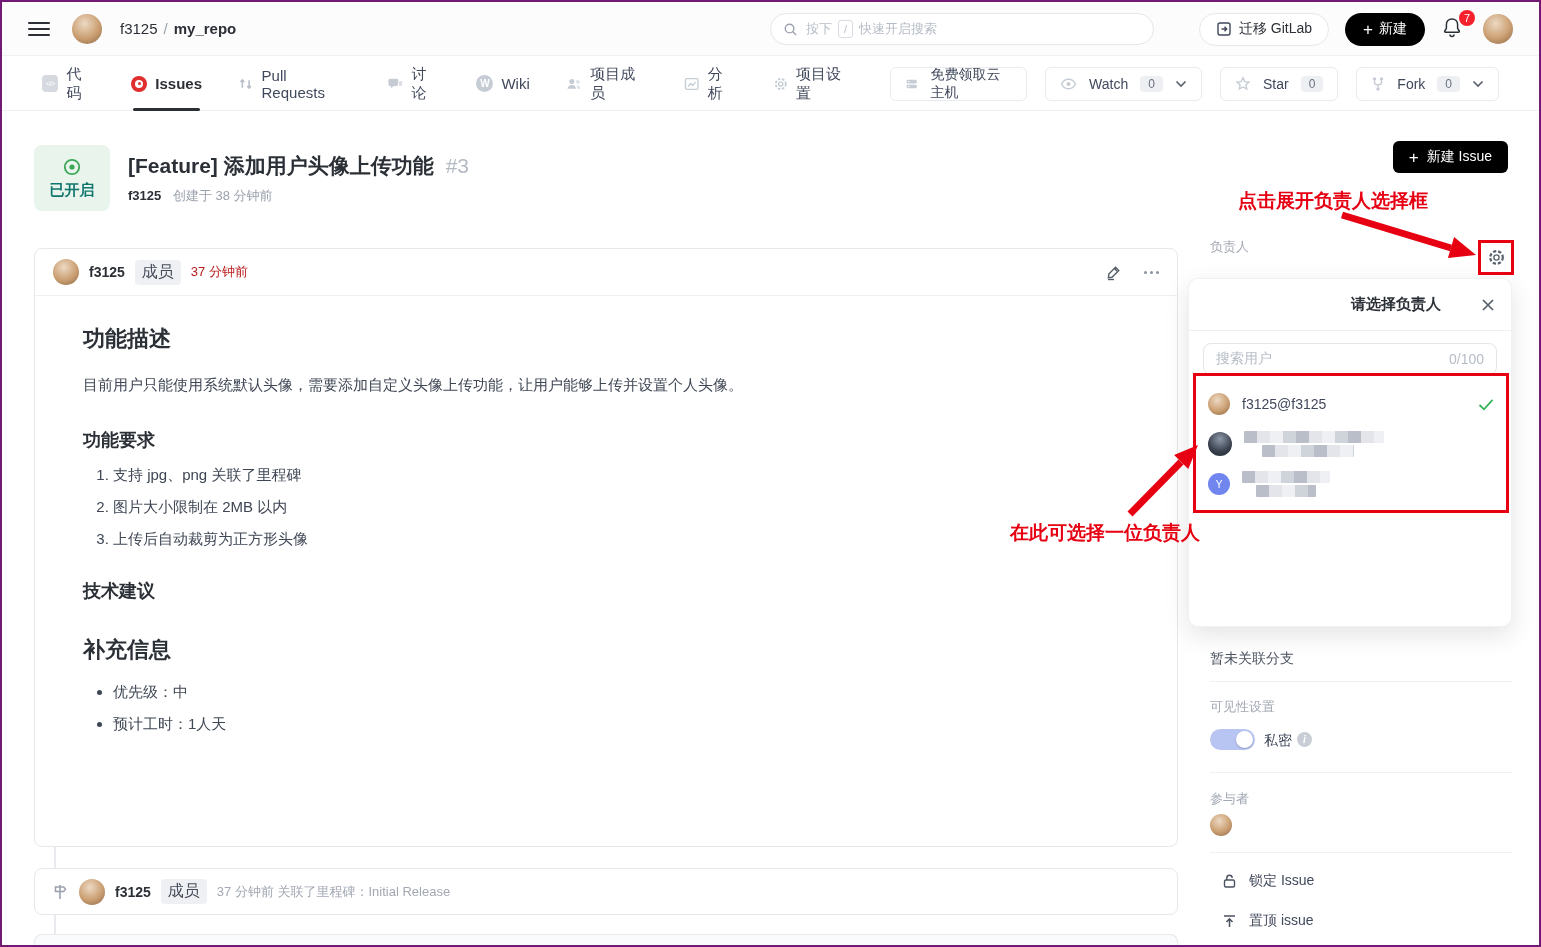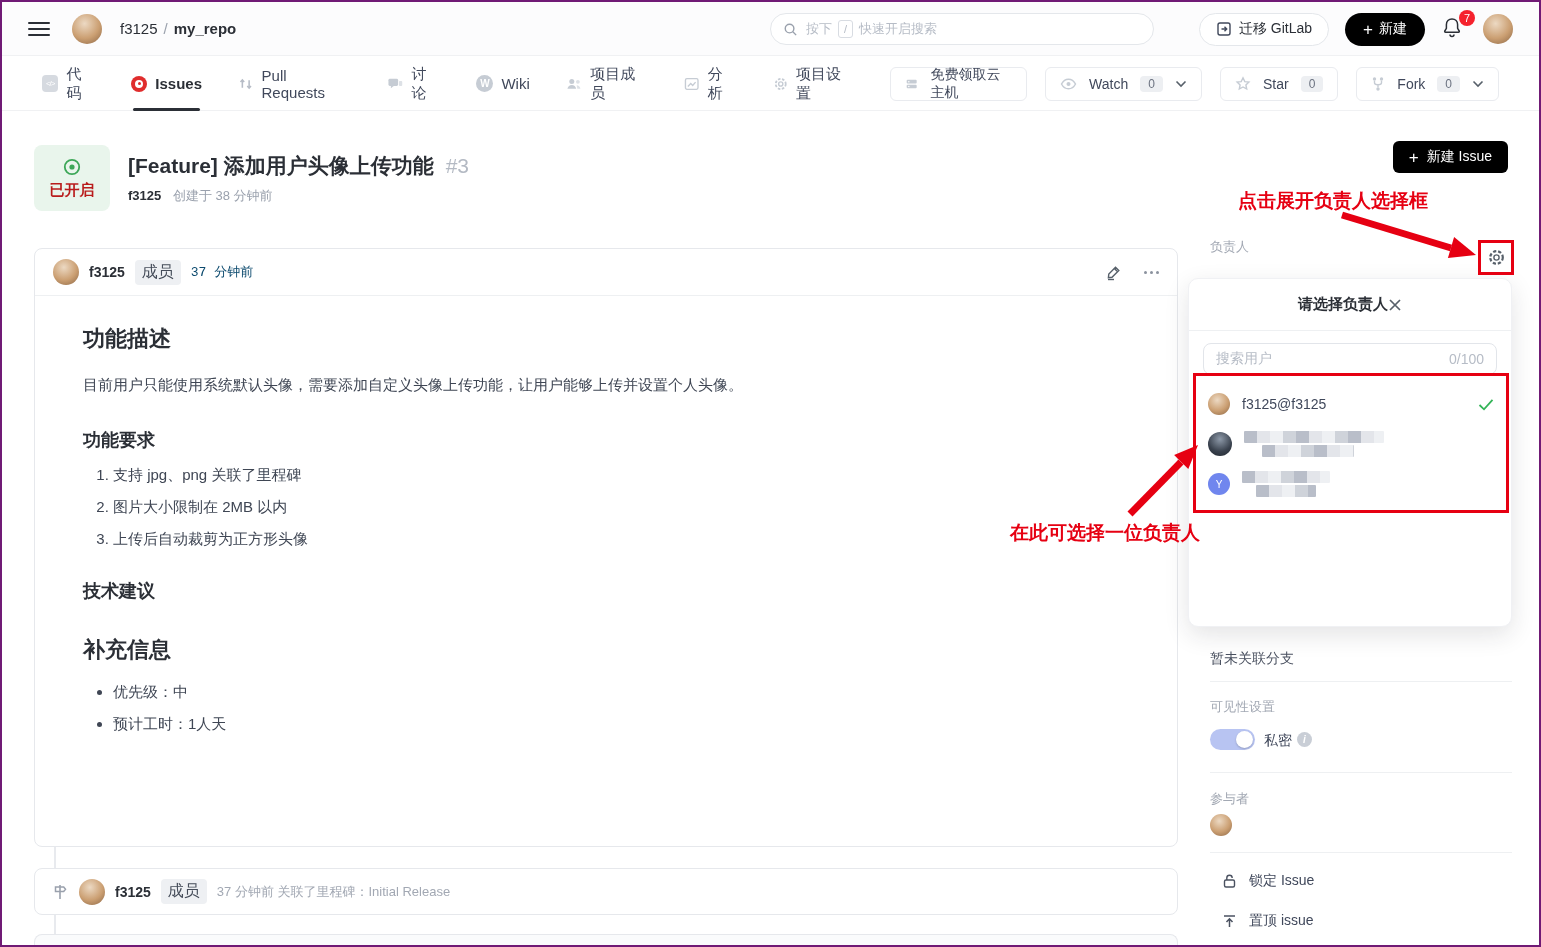--- a/index.html
+++ b/index.html
@@ -31,53 +31,53 @@
   .tab.active:after{content:"";position:absolute;left:2px;right:2px;bottom:0;height:3px;background:#2b2f36;border-radius:2px;}
   .nav-right{margin-left:auto;display:flex;align-items:center;gap:18px;}
   .nav-btn{height:34px;border:1px solid #e9ebef;border-radius:6px;background:#fff;display:flex;align-items:center;gap:12px;padding:0 14px;font-size:14px;color:#40485b;cursor:pointer;}
   .cnt{background:#edeff2;border-radius:4px;padding:1px 8px;font-size:12px;color:#6b7280;}
   .issues-dot{width:16px;height:16px;border-radius:50%;background:#e02d2d;position:relative;}
   .issues-dot:after{content:"";position:absolute;left:4px;top:4px;width:8px;height:8px;border-radius:50%;background:#fff;}
   .issues-dot:before{content:"";position:absolute;left:6.5px;top:6.5px;width:3px;height:3px;border-radius:50%;background:#e02d2d;z-index:1;}
   .sq-icon{width:17px;height:17px;border-radius:4px;background:#d6dae0;color:#fff;font-size:8px;display:flex;align-items:center;justify-content:center;letter-spacing:-1px;}
   .w-icon{width:17px;height:17px;border-radius:50%;background:#c6ccd4;color:#fff;font-size:10px;font-weight:bold;display:flex;align-items:center;justify-content:center;}
   
-  .status-box{position:absolute;left:32px;top:143px;width:76px;height:66px;background:#e9f5ec;border-radius:8px;color:#b91c1c;display:flex;flex-direction:column;align-items:center;justify-content:center;gap:4px;}
+  .status-box{position:absolute;left:32px;top:143px;width:76px;height:66px;background:#e9f5ec;border-radius:8px;color:#0f766e;display:flex;flex-direction:column;align-items:center;justify-content:center;gap:4px;}
   .status-box .txt{font-size:15px;font-weight:bold;}
   .issue-title{position:absolute;left:126px;top:150px;font-size:21px;font-weight:bold;color:#2b2f36;}
   .issue-no{font-weight:normal;color:#b3b9c3;margin-left:12px;}
   .issue-meta{position:absolute;left:126px;top:185px;font-size:13px;color:#9aa1ad;}
   .issue-meta b{color:#2b2f36;margin-right:8px;}
   .new-issue-btn{position:absolute;right:31px;top:139px;height:32px;background:#000;color:#fff;border-radius:6px;display:flex;align-items:center;gap:8px;padding:0 16px;font-size:14px;cursor:pointer;}
   
   .card{position:absolute;background:#fff;border:1px solid #e6e8ec;border-radius:8px;}
   .card1{left:32px;top:246px;width:1144px;height:599px;}
   .c-head{height:47px;border-bottom:1px solid #eef0f2;display:flex;align-items:center;padding:0 18px;gap:10px;}
   .c-name{font-size:14px;font-weight:bold;color:#2b2f36;}
   .role-badge{background:#eef0f3;border-radius:4px;padding:2px 7px;font-size:16px;color:#454c59;}
-  .c-time{font-size:13px;color:#0c4a6e;font-family:Liberation Mono, monospace;}
+  .c-time{font-size:13px;color:#b91c1c;}
   .c-tools{margin-left:auto;display:flex;align-items:center;gap:22px;color:#57606a;}
   .dots{display:flex;gap:3px;}
   .dots i{width:3px;height:3px;border-radius:50%;background:#8b929e;}
   .c-body{padding:28px 48px;color:#3f4654;}
   .c-body h1{font-size:22px;color:#2b2f36;margin:0 0 18px;}
   .c-body h2{font-size:18px;color:#2b2f36;margin:30px 0 10px;}
   .c-body p{font-size:15px;margin:0 0 6px;line-height:1.7;}
   .c-body ol,.c-body ul{margin:14px 0 6px;padding-left:30px;font-size:15px;}
   .c-body li{margin:13px 0;}
   .card2{left:32px;top:866px;width:1144px;height:47px;display:flex;align-items:center;padding:0 16px;gap:10px;}
   .ev-text{font-size:13px;color:#a2a8b3;}
   .connector{position:absolute;width:2px;background:#e8eaee;left:52px;}
   .stub{position:absolute;left:32px;top:932px;width:1144px;height:15px;border:1px solid #e6e8ec;border-bottom:none;border-radius:8px 8px 0 0;background:#fafbfc;}
   
   .side-label{position:absolute;font-size:13px;color:#a2a8b3;}
   .divider{position:absolute;left:1208px;width:302px;height:1px;background:#eef0f2;}
   .gear-box{position:absolute;left:1476px;top:238px;width:36px;height:35px;border:3px solid #e60012;display:flex;align-items:center;justify-content:center;z-index:31;background:#fff;cursor:pointer;}
   .panel{position:absolute;left:1186px;top:276px;width:324px;height:349px;background:#fff;border:1px solid #f0f1f4;border-radius:10px;box-shadow:0 8px 24px rgba(31,35,41,.12);z-index:20;}
-  .panel-head{height:52px;display:flex;align-items:center;justify-content:center;padding:0 16px;border-bottom:1px solid #eef0f2;}
+  .panel-head{height:52px;display:flex;align-items:center;justify-content:flex-end;padding:0 16px;border-bottom:1px solid #eef0f2;gap:40px;}
   .panel-title{font-size:15px;font-weight:bold;color:#2b2f36;}
   .panel-search{margin:12px 14px 0;height:32px;border:1px solid #e2e5ea;border-radius:8px;display:flex;align-items:center;justify-content:space-between;padding:0 12px;font-size:14px;color:#b6bcc6;}
   .user-box{position:absolute;left:1191px;top:371px;width:316px;height:140px;border:3px solid #e60012;background:#fff;z-index:30;padding:8px 12px;}
   .u-row{display:flex;align-items:center;gap:12px;height:40px;cursor:pointer;}
   .u-name{font-size:14px;color:#40485b;}
   .pixwrap{display:flex;flex-direction:column;gap:2px;}
   .pix{height:12px;background:repeating-linear-gradient(90deg,#b9bec9 0 13px,#e3e5ea 13px 26px,#eef0f3 26px 39px,#cfd3da 39px 52px);border-radius:1px;}
   .blue-av{width:22px;height:22px;border-radius:50%;background:#7086ee;color:#fff;font-size:10px;display:flex;align-items:center;justify-content:center;flex:none;}
   .dark-av{width:24px;height:24px;border-radius:50%;background:radial-gradient(circle at 50% 30%,#8d99a8,#39414d 60%,#20262e);flex:none;}
   .toggle{position:absolute;left:1208px;top:727px;width:45px;height:21px;border-radius:11px;background:#b8c4f2;cursor:pointer;}

